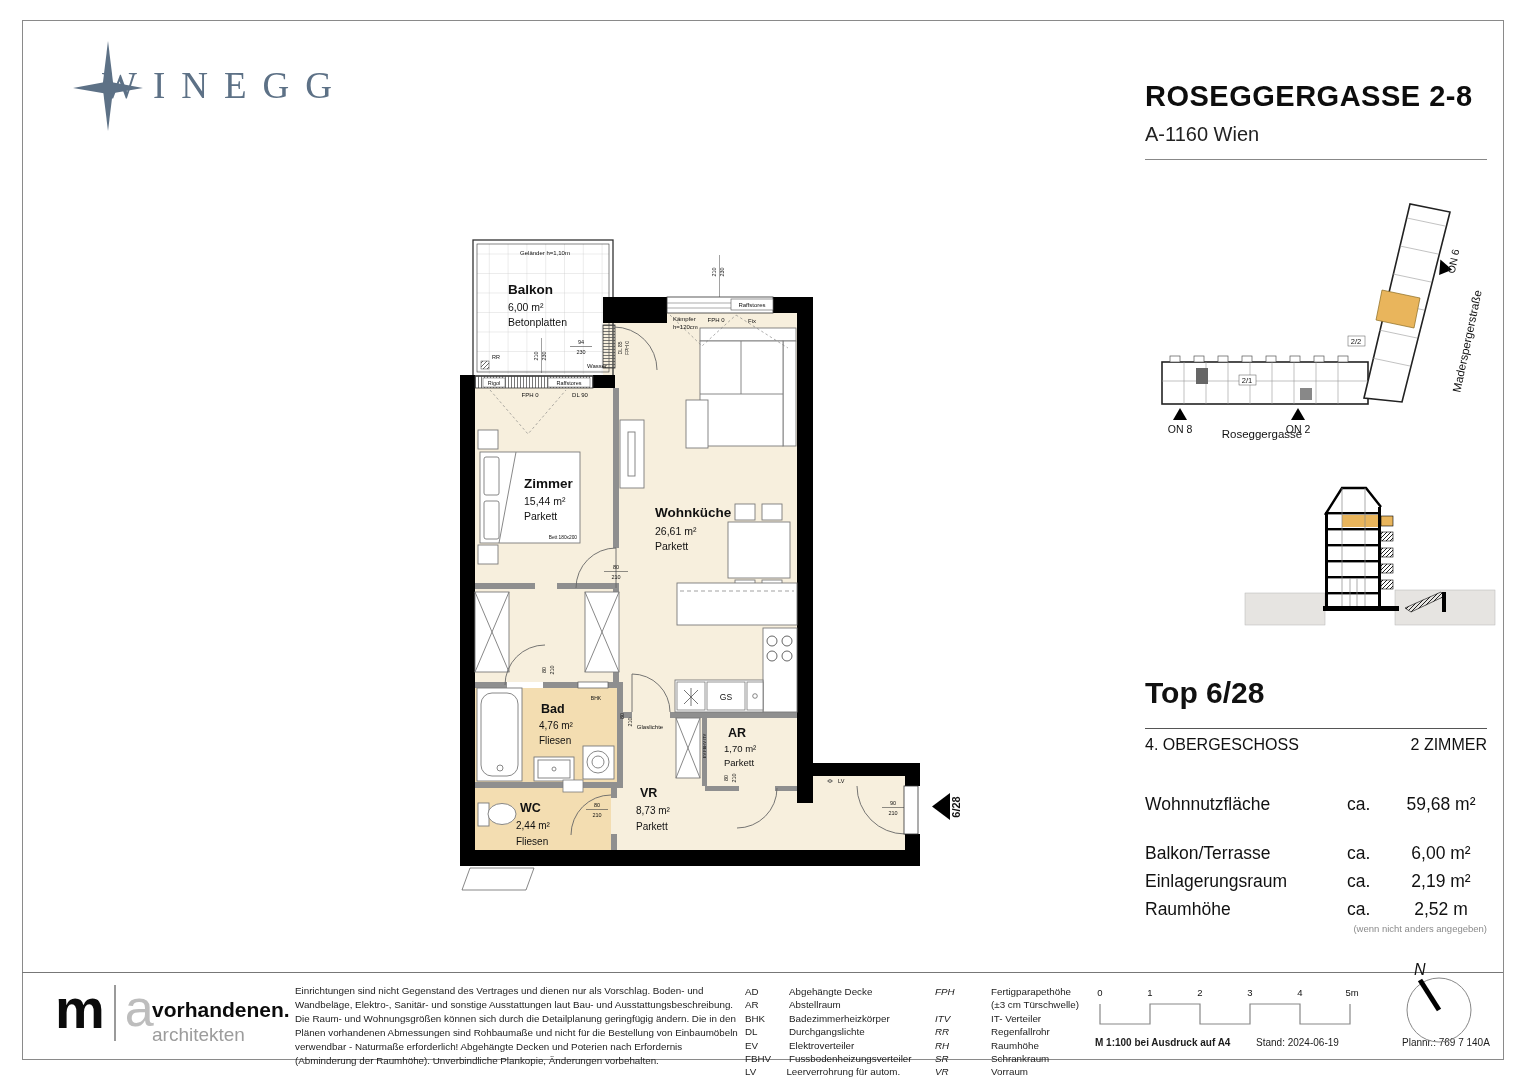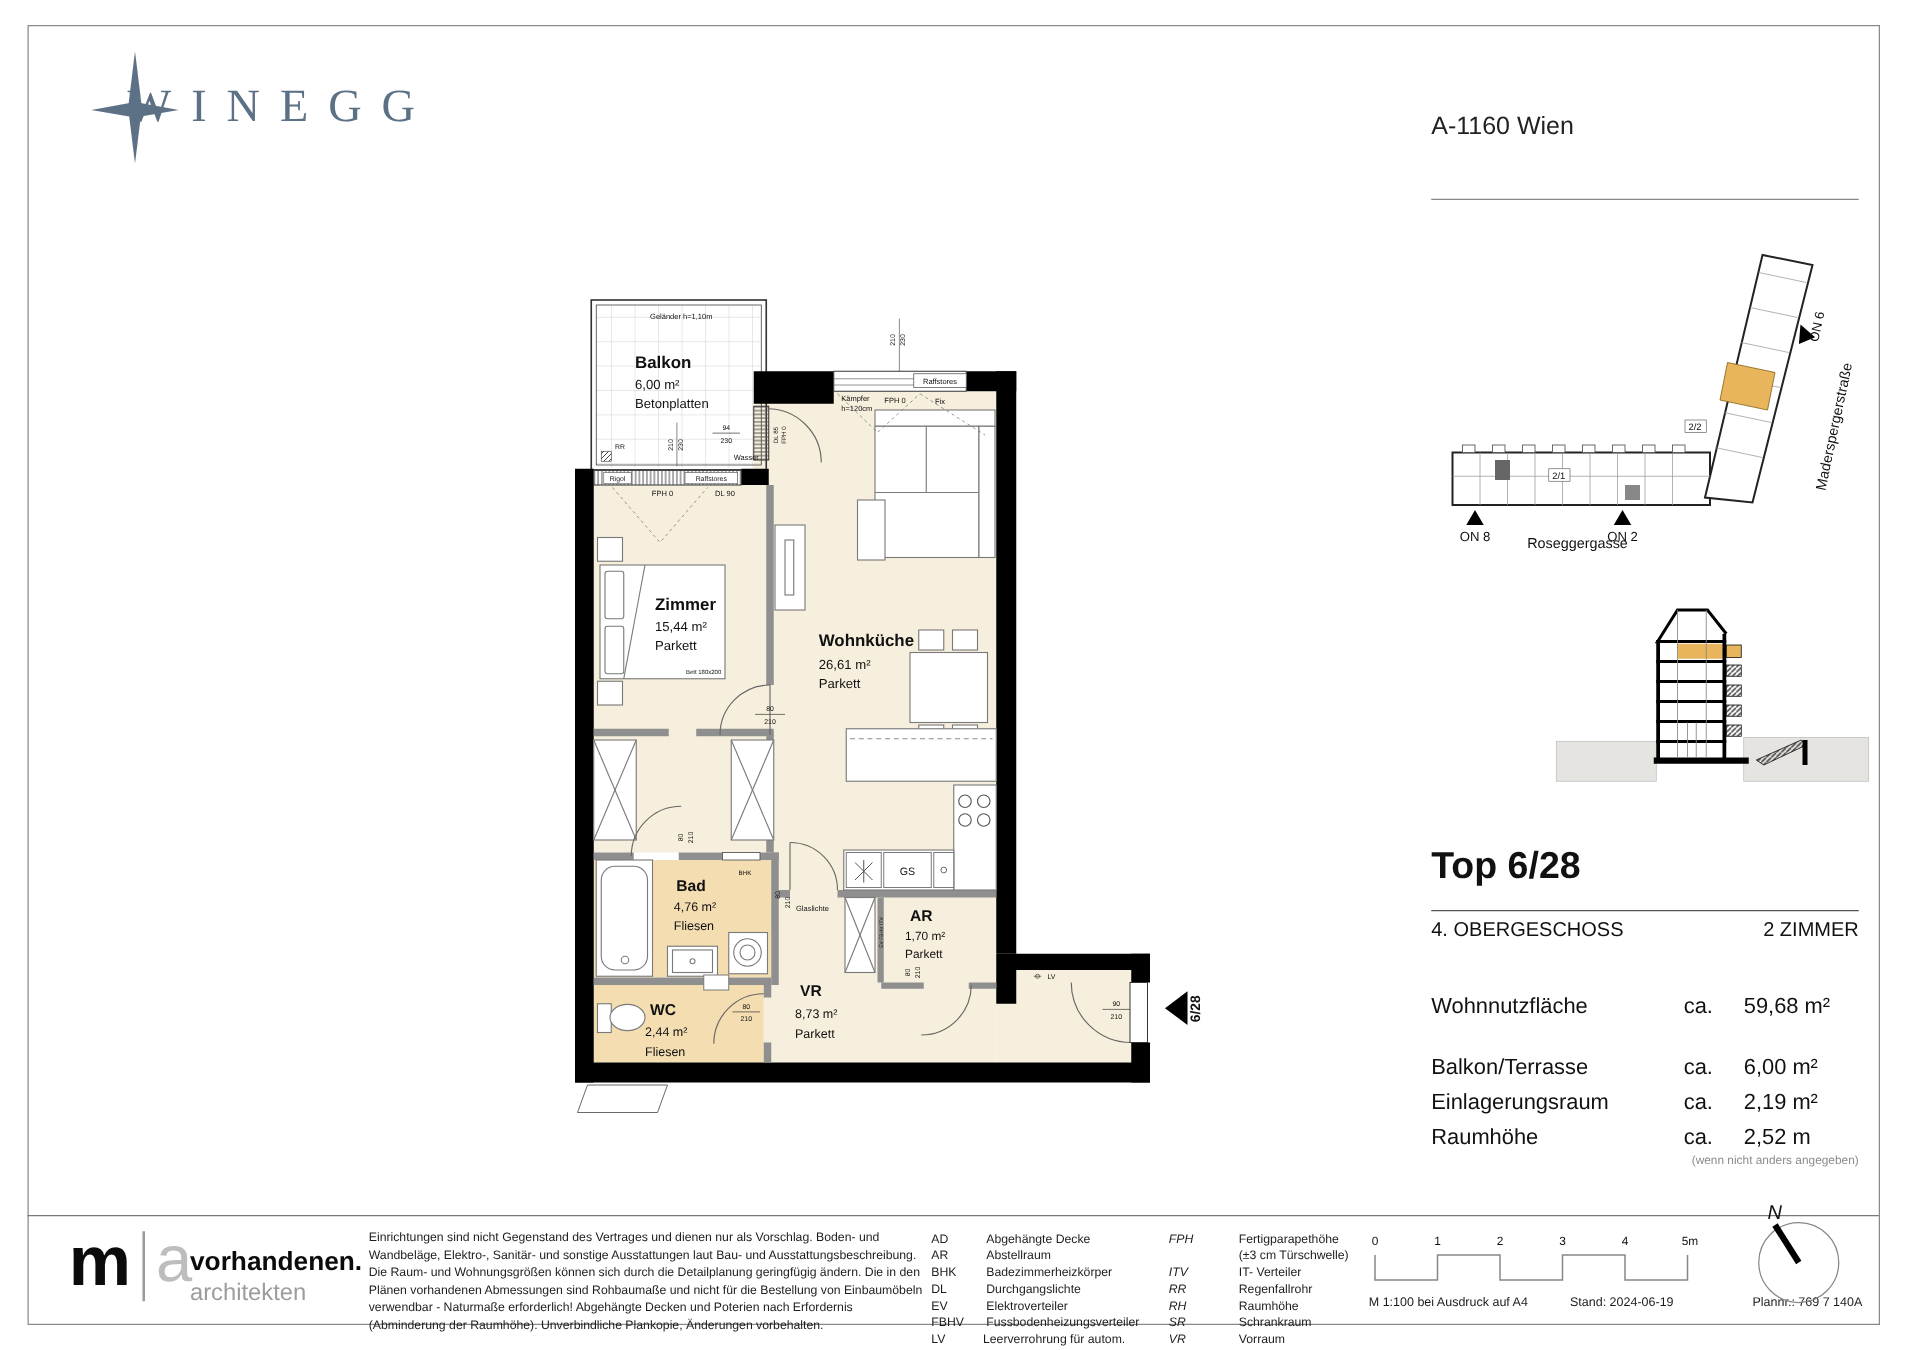--- a/index.html
+++ b/index.html
@@ -15,62 +15,63 @@
   .titleblock h1{margin:0;font-size:29px;font-weight:800;letter-spacing:.5px;color:#0d0d0d;}
   .titleblock .sub{font-size:20px;margin-top:10px;color:#222;}
   .title-rule{position:absolute;left:1145px;top:159px;width:342px;border-top:1px solid #888;}
   
   .unit{position:absolute;left:1145px;top:676px;width:342px;}
   .unit .top{font-size:30px;font-weight:800;padding-bottom:18px;border-bottom:1.5px solid #555;}
   .unit .row2{display:flex;justify-content:space-between;font-size:16px;padding-top:7px;}
   .metric{display:flex;font-size:17.5px;margin-top:7px;}
   .metric .lbl{flex:1;}
   .metric .ca{width:48px;}
-  .metric .val{width:92px;text-align:left;}
+  .metric .val{width:92px;text-align:center;}
   .m-first{margin-top:40px;}
   .m-gap{margin-top:28px;}
   .unit .note{font-size:9.5px;color:#8b8b8b;text-align:right;margin-top:3px;}
   
   .ma-logo{position:absolute;left:55px;top:985px;display:flex;align-items:flex-start;}
   .ma-m{font-size:56px;font-weight:800;line-height:48px;color:#0b0b0b;}
   .ma-bar{width:2px;height:56px;background:#9a9a9a;margin:0 9px;}
   .ma-a{font-size:52px;font-weight:300;line-height:46px;color:#bdbdbd;}
   .ma-name{position:absolute;left:152px;top:998px;}
   .ma-name .n1{font-size:21px;font-weight:800;color:#0b0b0b;}
   .ma-name .n2{font-size:19px;color:#9c9c9c;margin-top:2px;}
   .disclaimer{position:absolute;left:295px;top:984px;width:448px;font-size:9.8px;
               line-height:1.44;color:#1c1c1c;}
   .legend{position:absolute;top:985px;font-size:9.8px;line-height:13.4px;color:#1c1c1c;}
   .legend1{left:745px;width:188px;}
   .legend2{left:935px;width:150px;}
   .lrow{display:flex;}
   .legend1 .abbr{width:44px;}
   .legend2 .abbr{width:56px;font-style:italic;}
   .caption{position:absolute;top:1037px;font-size:10px;color:#1c1c1c;}
-  .cap1{left:1095px;} .cap2{left:1256px;} .cap3{left:1402px;}
+  .cap1{left:1095px;font-weight:bold;} .cap2{left:1256px;} .cap3{left:1402px;}
   svg{position:absolute;overflow:visible;}
   svg text{font-family:"Liberation Sans",sans-serif;fill:#111;}
   .bold{font-weight:bold;}
 </style>
 </head>
 <body>
 
 <div class="page">
   <div class="frame"></div>
   <div class="footer-divider"></div>
 
   <div class="brand">
     <svg width="72" height="92" viewBox="0 0 72 92">
       <polygon points="36,1 41.5,46 36,91 30.5,46" fill="#5d7186"></polygon>
       <polygon points="1,48 36,41.5 71,48 36,54" fill="#5d7186"></polygon>
     </svg>
     <span class="wordmark">WINEGG</span>
   </div>
 
   <div class="titleblock">
+    <h1>ROSEGGERGASSE 2-8</h1>
     <div class="sub">A-1160 Wien</div>
   </div>
   <div class="title-rule"></div>
 
   <svg style="left:1150px;top:192px" width="330" height="248" viewBox="0 0 330 248">
     <g stroke="#222" fill="#fff">
       <rect x="12" y="170" width="206" height="42" stroke-width="1.6"></rect>
       <polygon points="214,206 260,12 300,20 252,210" stroke-width="1.6"></polygon>
     </g>
     <g stroke="#999" stroke-width="0.6">

